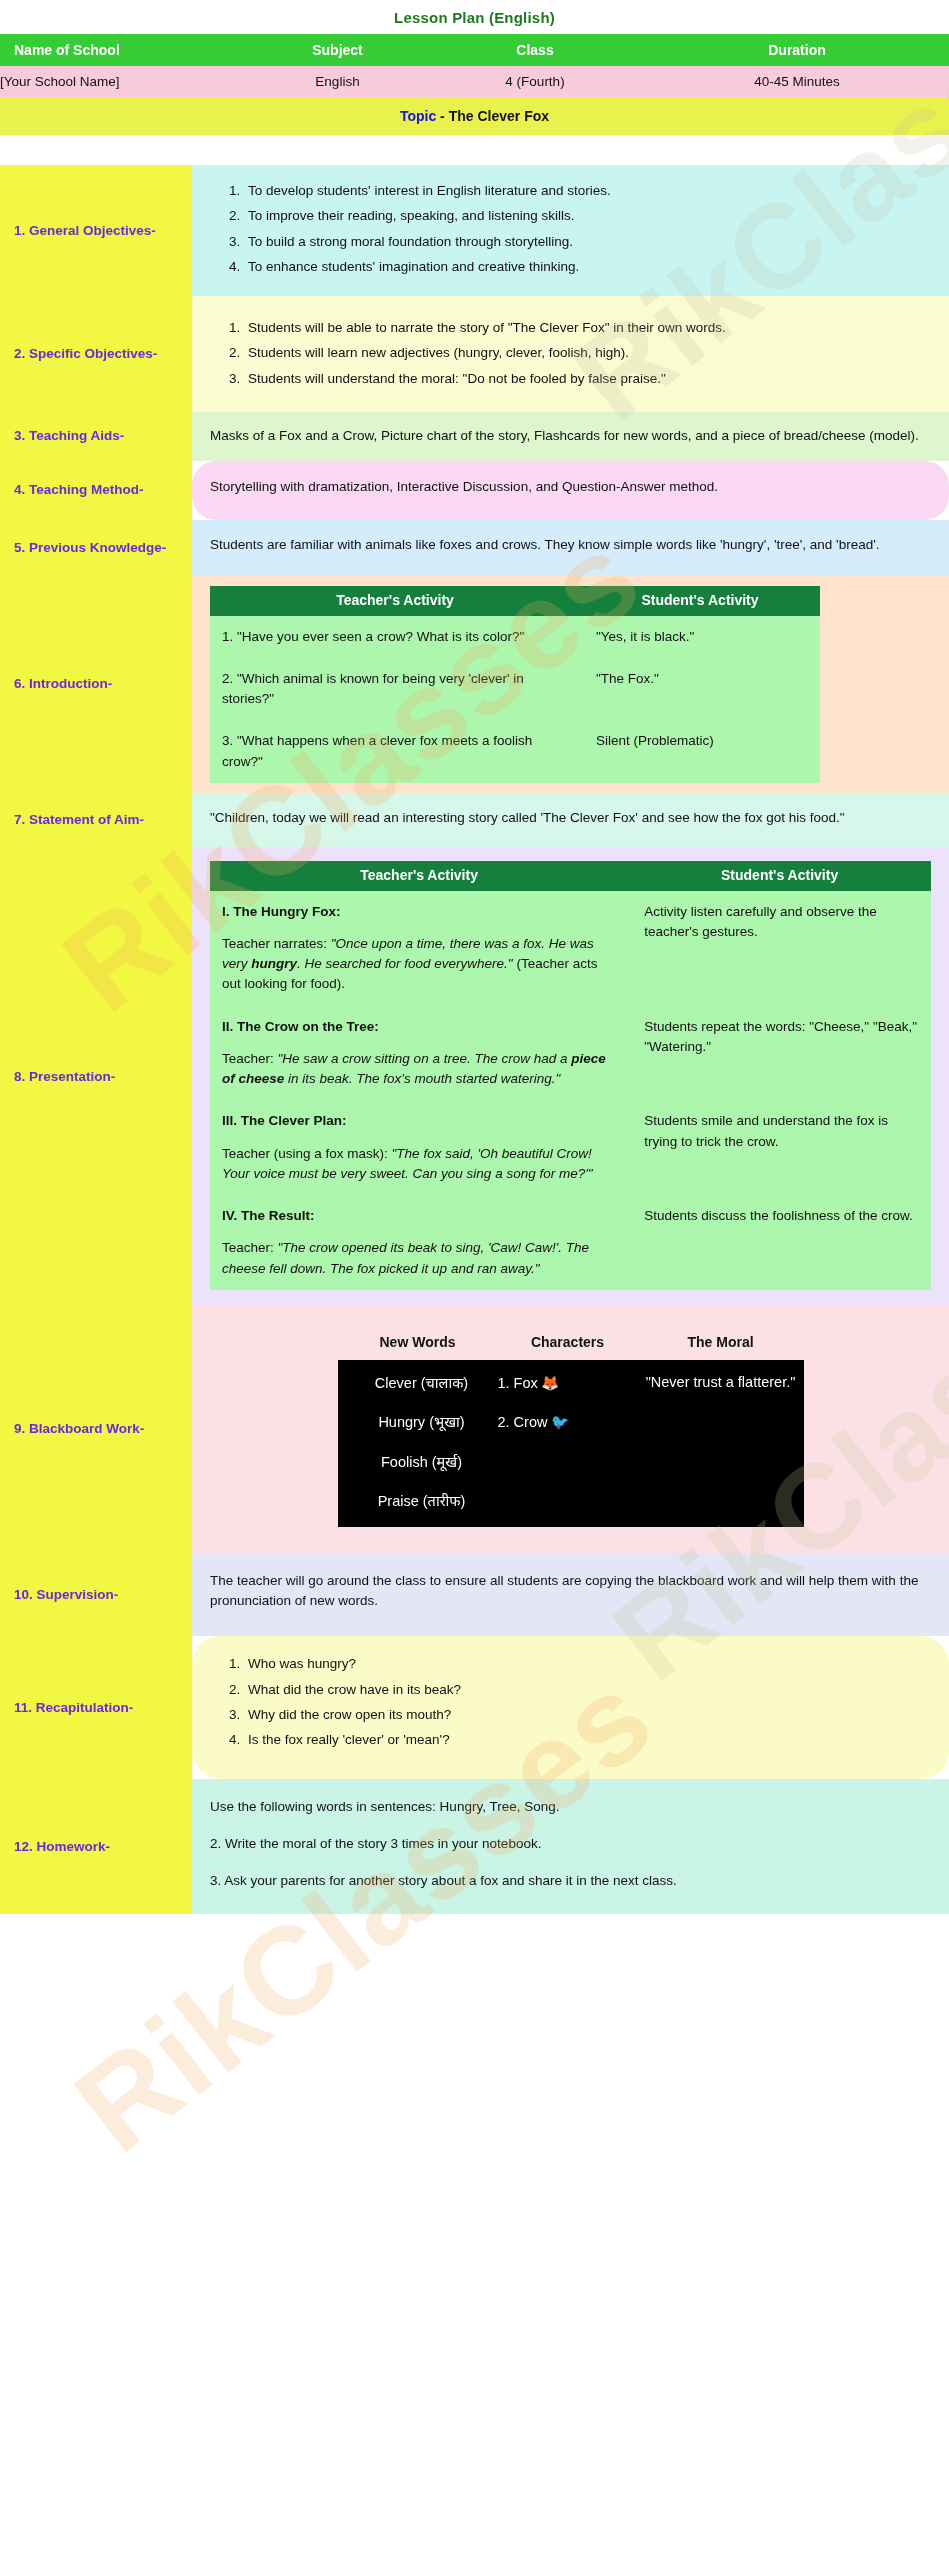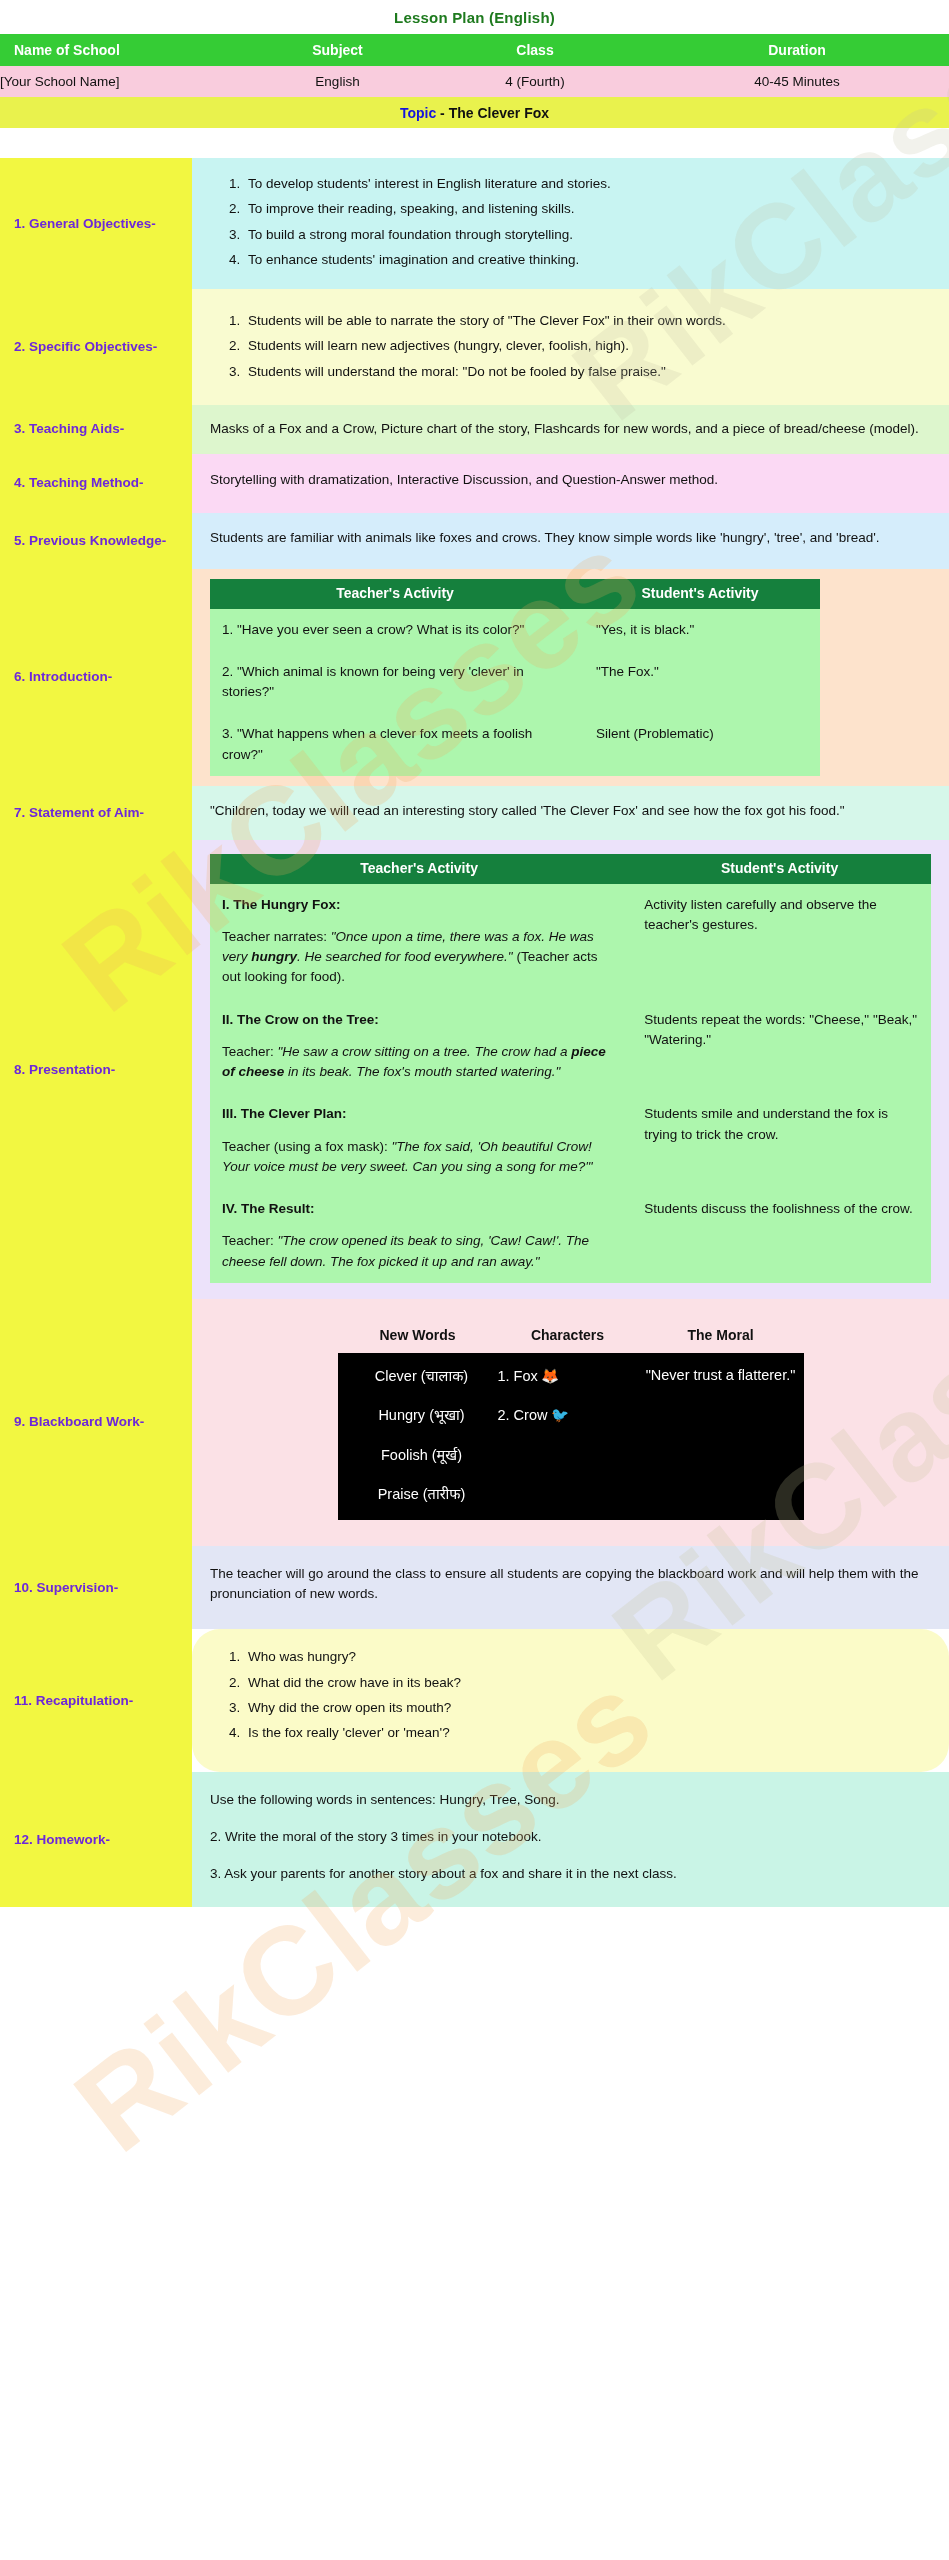--- a/index.html
+++ b/index.html
@@ -77,21 +77,21 @@
     background: #f9ccdd;
     color: #111;
     font-size: 13.5px;
     height: 31px;
     text-align: center;
     vertical-align: middle;
   }
   .info-body-row td.first { text-align: left; }
   .topic-row td {
     background: #e9f24d;
-    height: 31px;
+    height: 38px;
     text-align: center;
     vertical-align: middle;
     font-size: 14px;
     font-weight: bold;
     color: #111;
   }
   .topic-label { color: #1414dd; font-weight: bold; }
 
   .gap { height: 30px; background: #ffffff; }
 
@@ -124,21 +124,21 @@
     padding: 12px 18px 14px 18px;
     font-size: 13.5px;
     line-height: 1.55;
     color: #111;
   }
 
   
   .bg-cyan    { background: #c8f4f2; }
   .bg-lemon   { background: #f9fbd0; }
   .bg-mint    { background: #ddf6cd; }
-  .bg-pink    { background: #fbd9f4; }
+  .bg-pink    { background: #fbd9f4; border-radius: 24px; }
   .bg-sky     { background: #d5edfb; }
   .bg-peach   { background: #fde3cc; }
   .bg-seafoam { background: #d6f7ea; }
   .bg-lilac   { background: #ece2fa; }
   .bg-rose    { background: #fbe1e6; }
   .bg-lavender{ background: #e2e6f5; }
   .bg-lemon2  { background: #fbfbc8; border-radius: 28px; }
   .bg-aqua    { background: #c9f4e6; }
 
   ol.num {

